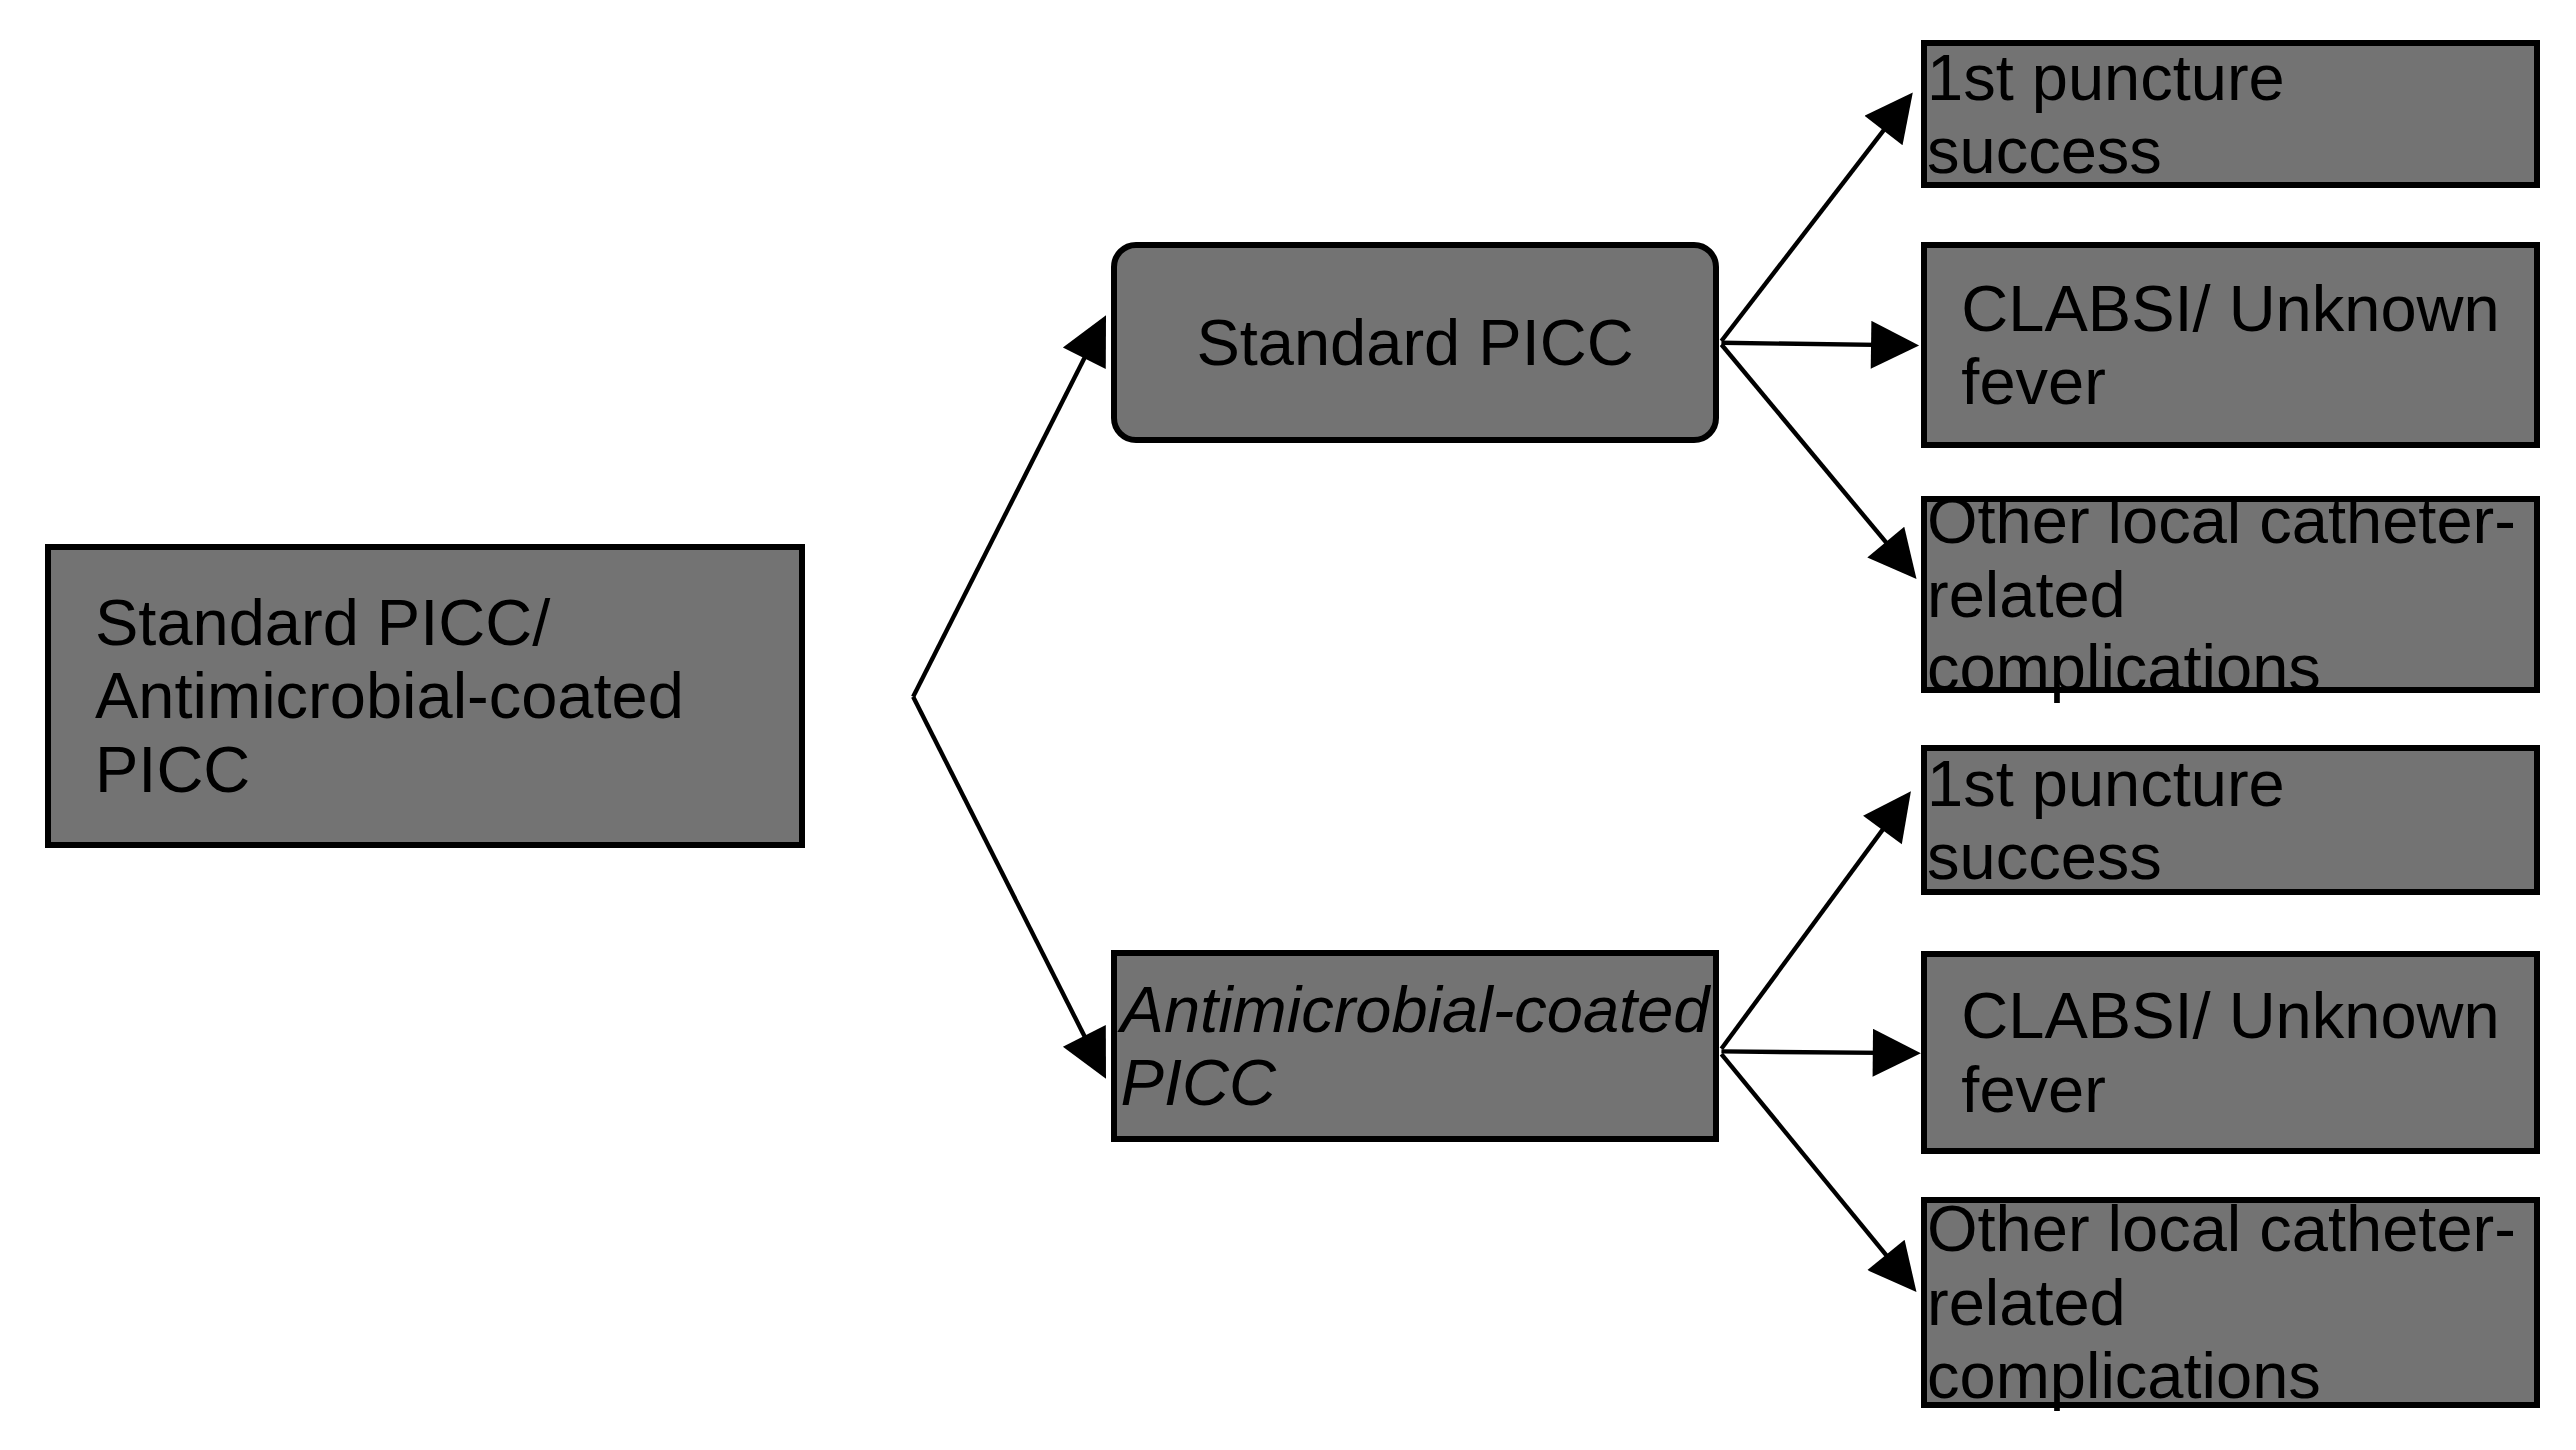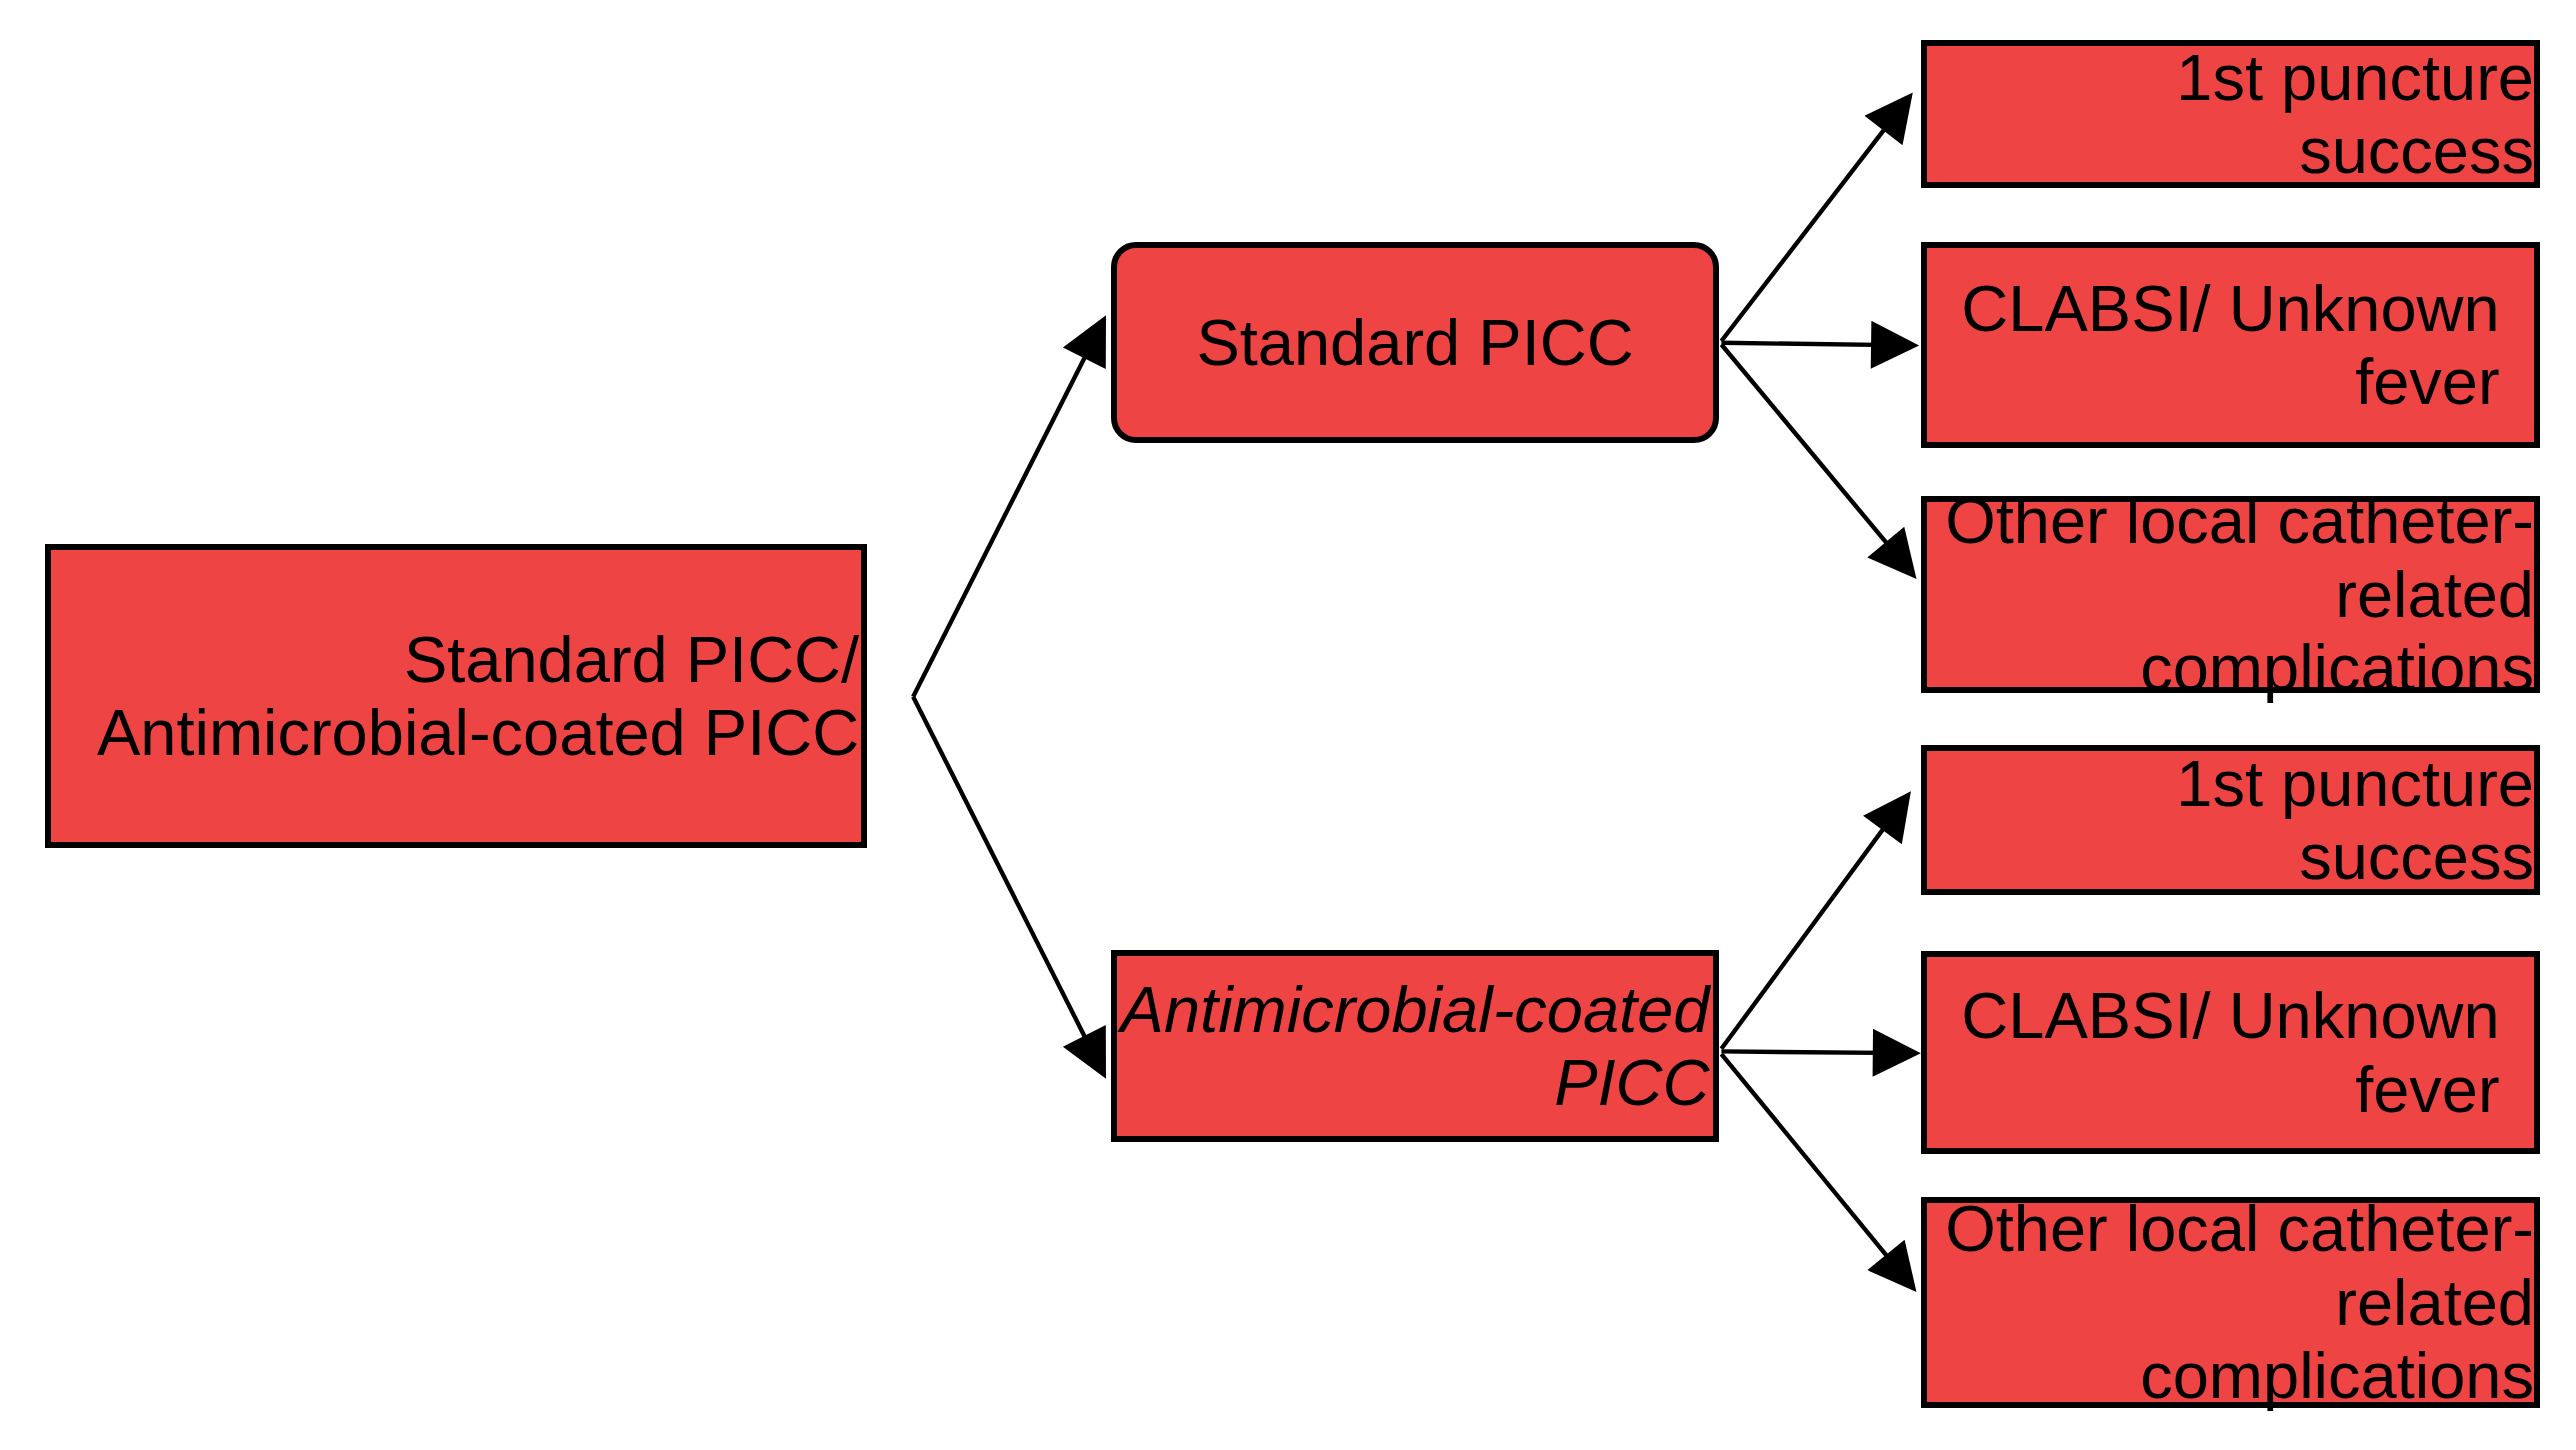--- a/index.html
+++ b/index.html
@@ -24,26 +24,26 @@
     height: 100%;
   }
   .edge {
     stroke: #000000;
     stroke-width: 5;
     fill: none;
   }
   .node {
     position: absolute;
     box-sizing: border-box;
-    background: #ef4444;
+    background: #737373;
     border: 6.1px solid #000000;
     display: flex;
     align-items: center;
     justify-content: center;
-    text-align: right;
+    text-align: left;
   }
   .node .label {
     white-space: pre-line;
     font-size: 65px;
     line-height: 1.13;
     color: #000000;
   }
 </style>
 </head>
 <body>
@@ -59,21 +59,21 @@
     <line class="edge" x1="1045" y1="797" x2="1262" y2="368" marker-end="url(#ah)"></line>
     <line class="edge" x1="1045" y1="797" x2="1262" y2="1227" marker-end="url(#ah)"></line>
     <line class="edge" x1="1970" y1="390" x2="2184" y2="112" marker-end="url(#ah)"></line>
     <line class="edge" x1="1970" y1="392" x2="2188" y2="395" marker-end="url(#ah)"></line>
     <line class="edge" x1="1970" y1="394" x2="2188" y2="656" marker-end="url(#ah)"></line>
     <line class="edge" x1="1970" y1="1200" x2="2182" y2="912" marker-end="url(#ah)"></line>
     <line class="edge" x1="1970" y1="1203" x2="2190" y2="1205" marker-end="url(#ah)"></line>
     <line class="edge" x1="1970" y1="1206" x2="2188" y2="1472" marker-end="url(#ah)"></line>
   </svg>
 
-  <div class="node" style="left:45px; top:544px; width:822px; height:304px;padding-left:44px;">
+  <div class="node" style="left:45px; top:544px; width:760px; height:304px;padding-left:44px;">
     <span class="label">Standard PICC/
 Antimicrobial-coated PICC</span>
   </div>
 
   <div class="node" style="left:1111px; top:242px; width:608px; height:201px;border-radius:25px;">
     <span class="label">Standard PICC</span>
   </div>
 
   <div class="node" style="left:1111px; top:950px; width:608px; height:192px;font-style:italic;">
     <span class="label">Antimicrobial-coated

